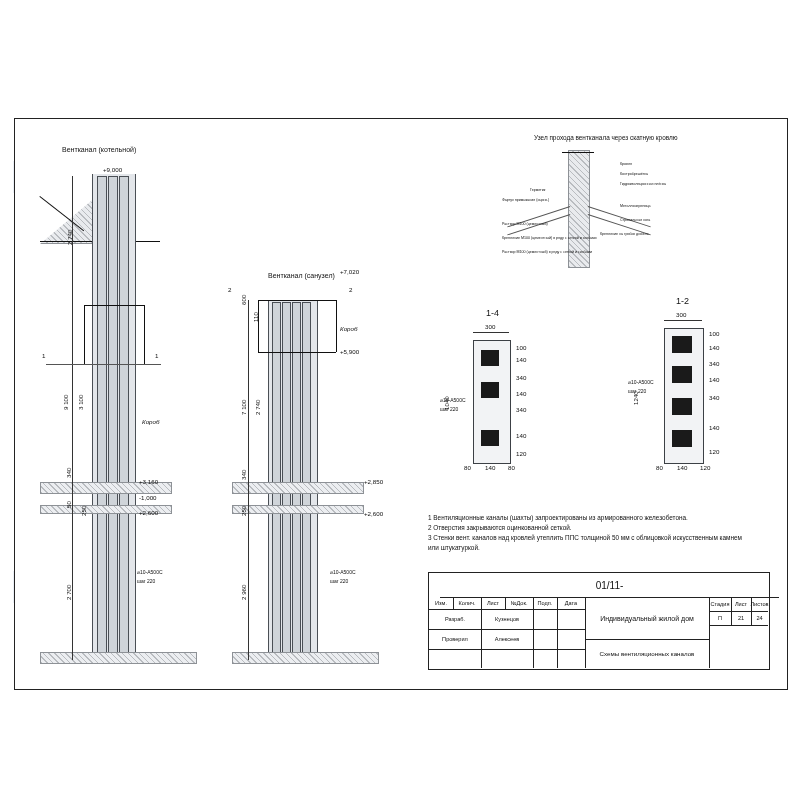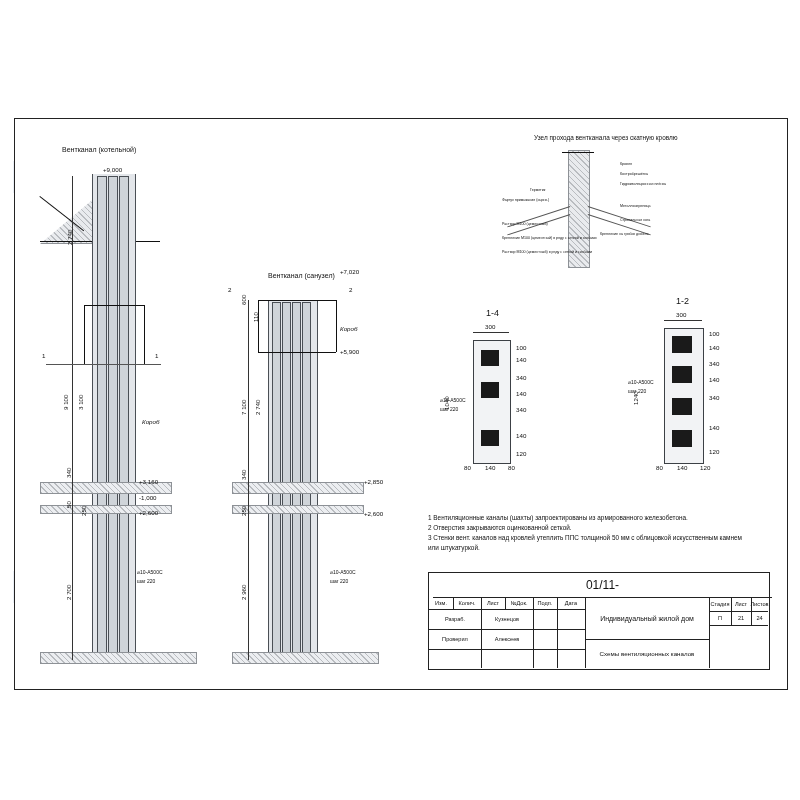--- a/index.html
+++ b/index.html
@@ -181,21 +181,21 @@
   <div class="lbl" style="left:700px;top:464px;">120</div>
   <div class="note it" style="left:628px;top:378px;font-size:5px;">⌀10-А500С<br>шаг 220</div>
 
   <div class="note" style="left:428px;top:513px;">1 Вентиляционные каналы (шахты) запроектированы из армированного железобетона.</div>
   <div class="note" style="left:428px;top:523px;">2 Отверстия закрываются оцинкованной сеткой.</div>
   <div class="note" style="left:428px;top:533px;">3 Стенки вент. каналов над кровлей утеплить ППС толщиной 50 мм с облицовкой искусственным камнем</div>
   <div class="note" style="left:428px;top:543px;">или штукатуркой.</div>
 
   <div class="stamp" style="left:428px;top:572px;width:340px;height:96px;">
 
-    <div class="cell nb" style="left:4px;top:0;width:339px;height:24px;font-size:12px;">01/11-</div>
+    <div class="cell nb" style="left:11px;top:0;width:339px;height:24px;font-size:10px;">01/11-</div>
 
     <div class="cell" style="left:0;top:24px;width:24px;height:12px;">Изм.</div>
     <div class="cell" style="left:24px;top:24px;width:28px;height:12px;">Колич.</div>
     <div class="cell" style="left:52px;top:24px;width:24px;height:12px;">Лист</div>
     <div class="cell" style="left:76px;top:24px;width:28px;height:12px;">№Док.</div>
     <div class="cell" style="left:104px;top:24px;width:24px;height:12px;">Подп.</div>
     <div class="cell" style="left:128px;top:24px;width:28px;height:12px;">Дата</div>
 
     <div class="cell" style="left:0;top:36px;width:52px;height:20px;">Разраб.</div>
     <div class="cell" style="left:52px;top:36px;width:52px;height:20px;">Кузнецов</div>

